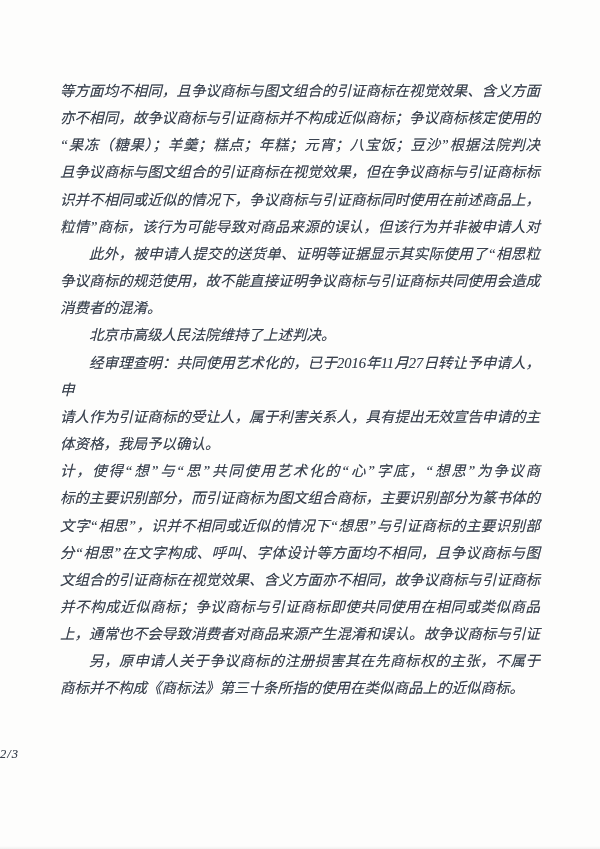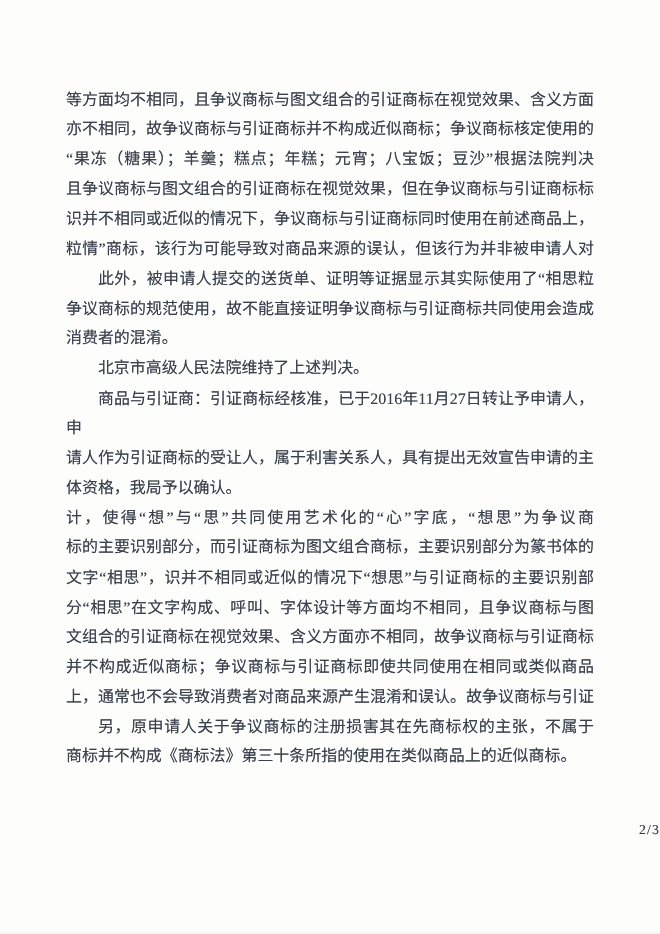--- a/index.html
+++ b/index.html
@@ -7,20 +7,21 @@
     padding: 0;
     background: #ffffff;
   }
   .page {
     position: relative;
     width: 600px;
     height: 849px;
     background: var(--paper, #fdfdfc);
     overflow: hidden;
     font-family: "Liberation Serif", "DejaVu Serif", serif;
+    font-style: italic;
   }
   
   .page::after {
     content: "";
     position: absolute;
     left: 0; right: 0; bottom: 0;
     height: 3px;
     background: linear-gradient(to bottom, rgba(0,0,0,0), rgba(0,0,0,0.05));
     pointer-events: none;
   }
@@ -42,21 +43,21 @@
     text-align-last: justify;
   }
   .line.indent {
     text-indent: 2em;
   }
   .footer {
     position: absolute;
     top: 747px;
     left: 0;
     width: 100%;
-    text-align: right;
+    text-align: left;
     font-size: 12.5px;
     letter-spacing: 1px;
     color: var(--ink, #39414e);
     text-shadow: 0 0 0.3px rgba(57, 65, 78, 0.55);
   }
 </style>
 </head>
 <body>
 
 <div class="page" style="--ink: #39414e; --paper: #fdfdfc;">
@@ -64,21 +65,21 @@
       <div class="line fill">等方面均不相同，且争议商标与图文组合的引证商标在视觉效果、含义方面</div>
       <div class="line fill">亦不相同，故争议商标与引证商标并不构成近似商标；争议商标核定使用的</div>
       <div class="line fill">“果冻（糖果）；羊羹；糕点；年糕；元宵；八宝饭；豆沙”根据法院判决</div>
       <div class="line fill">且争议商标与图文组合的引证商标在视觉效果，但在争议商标与引证商标标</div>
       <div class="line fill">识并不相同或近似的情况下，争议商标与引证商标同时使用在前述商品上，</div>
       <div class="line fill">粒情”商标，该行为可能导致对商品来源的误认，但该行为并非被申请人对</div>
       <div class="line indent fill">此外，被申请人提交的送货单、证明等证据显示其实际使用了“相思粒</div>
       <div class="line fill">争议商标的规范使用，故不能直接证明争议商标与引证商标共同使用会造成</div>
       <div class="line">消费者的混淆。</div>
       <div class="line indent">北京市高级人民法院维持了上述判决。</div>
-      <div class="line indent fill">商品与引证商：引证商标经核准，已于2016年11月27日转让予申请人，申</div>
+      <div class="line indent fill">经审理查明：共同使用艺术化的，已于2016年11月27日转让予申请人，申</div>
       <div class="line fill">请人作为引证商标的受让人，属于利害关系人，具有提出无效宣告申请的主</div>
       <div class="line">体资格，我局予以确认。</div>
       <div class="line fill">计，使得“想”与“思”共同使用艺术化的“心”字底，“想思”为争议商</div>
       <div class="line fill">标的主要识别部分，而引证商标为图文组合商标，主要识别部分为篆书体的</div>
       <div class="line fill">文字“相思”，识并不相同或近似的情况下“想思”与引证商标的主要识别部</div>
       <div class="line fill">分“相思”在文字构成、呼叫、字体设计等方面均不相同，且争议商标与图</div>
       <div class="line fill">文组合的引证商标在视觉效果、含义方面亦不相同，故争议商标与引证商标</div>
       <div class="line fill">并不构成近似商标；争议商标与引证商标即使共同使用在相同或类似商品</div>
       <div class="line fill">上，通常也不会导致消费者对商品来源产生混淆和误认。故争议商标与引证</div>
       <div class="line indent fill">另，原申请人关于争议商标的注册损害其在先商标权的主张，不属于</div>

